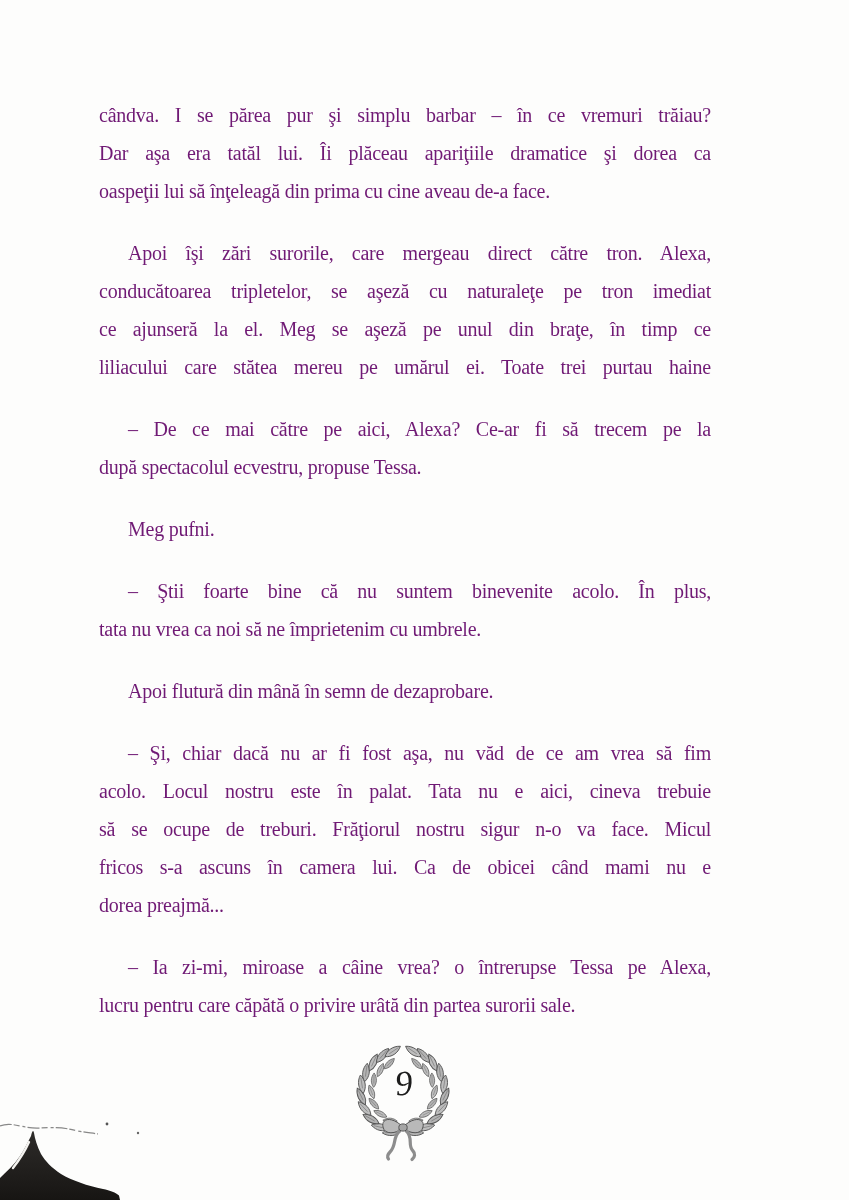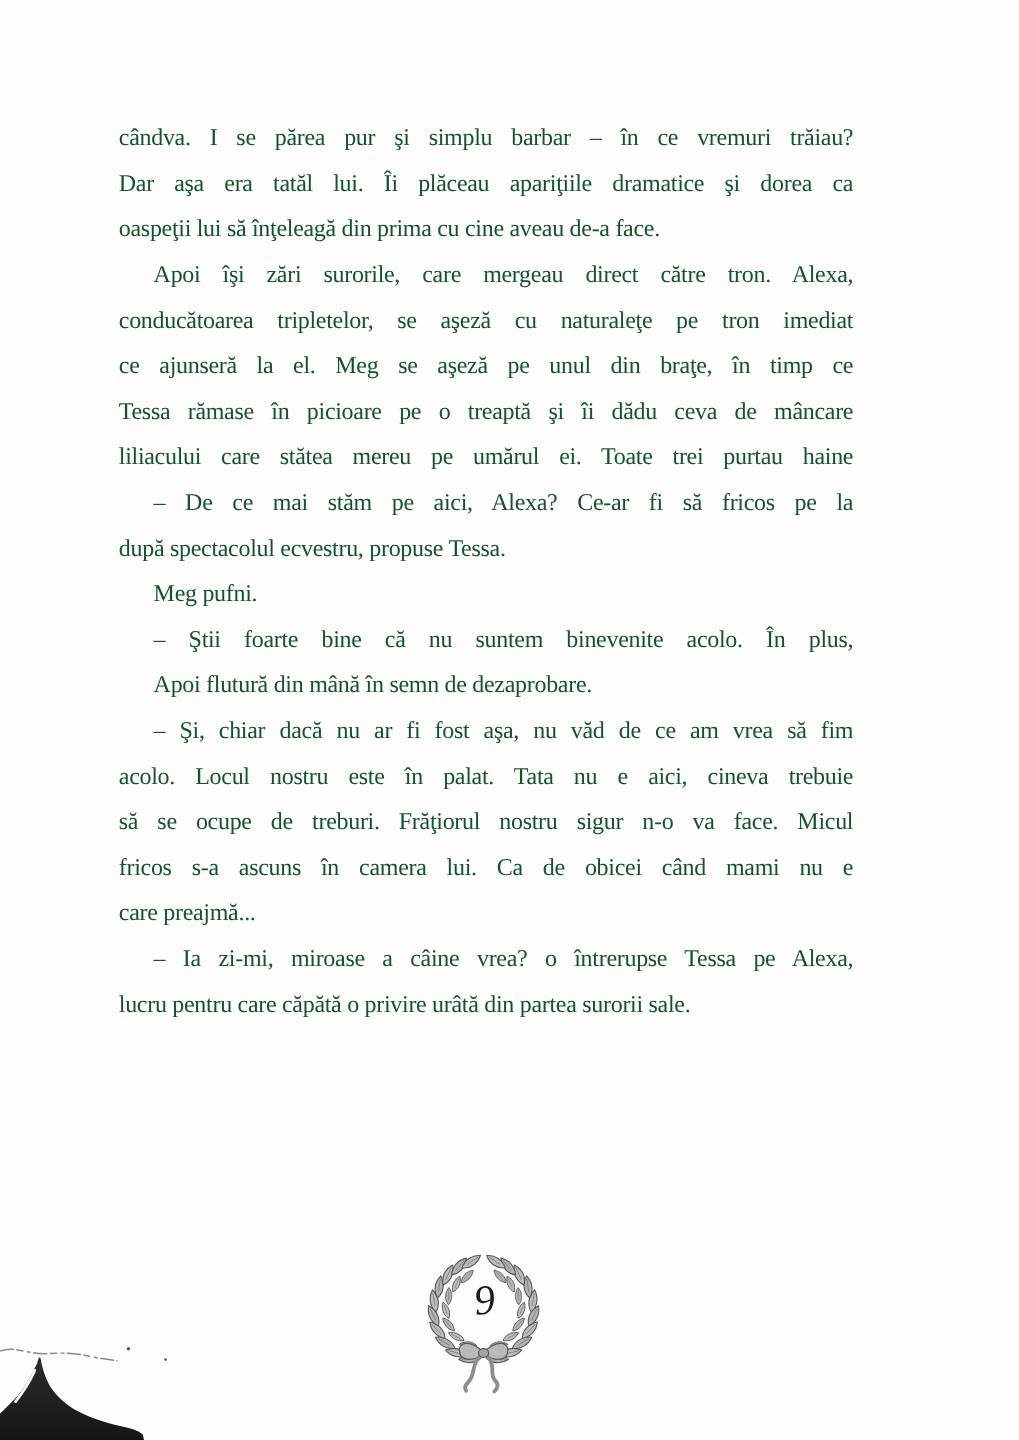--- a/index.html
+++ b/index.html
@@ -15,29 +15,29 @@
     background: #fdfdfc;
   }
   
   .text-block {
     position: absolute;
     left: 99px; top: 96px;
     width: 612px;
     font-size: 20px;
     line-height: 38px;
     letter-spacing: -0.25px;
-    color: #14532d;
+    color: #701a75;
   }
   .line {
     height: 38px;
     text-align: justify;
     text-align-last: justify;
   }
   .line.last { text-align: center; text-align-last: left; }
-  .line.indent { text-indent: 29px; }
+  .line.indent { text-indent: 29px; margin-top: 24px; }
 
   
   .wreath-wrap {
     position: absolute;
     left: 348px; top: 1040px;
     width: 110px; height: 128px;
   }
   .page-num {
     position: absolute;
     left: 386px; top: 1062px;
@@ -61,32 +61,32 @@
 
 <div class="page">
 
   <main class="text-block">
       <div class="line">cândva. I se părea pur şi simplu barbar – în ce vremuri trăiau?</div>
       <div class="line">Dar aşa era tatăl lui. Îi plăceau apariţiile dramatice şi dorea ca</div>
       <div class="line last">oaspeţii lui să înţeleagă din prima cu cine aveau de-a face.</div>
       <div class="line indent">Apoi îşi zări surorile, care mergeau direct către tron. Alexa,</div>
       <div class="line">conducătoarea tripletelor, se aşeză cu naturaleţe pe tron imediat</div>
       <div class="line">ce ajunseră la el. Meg se aşeză pe unul din braţe, în timp ce</div>
-      <div class="line">Tessa rămase în picioare pe o treaptă şi îi dădu ceva de mâncare</div>
       <div class="line">liliacului care stătea mereu pe umărul ei. Toate trei purtau haine</div>
-      <div class="line indent">– De ce mai stăm pe aici, Alexa? Ce-ar fi să fricos pe la</div>
+      <div class="line indent">– De ce mai către pe aici, Alexa? Ce-ar fi să trecem pe la</div>
       <div class="line last">după spectacolul ecvestru, propuse Tessa.</div>
       <div class="line last indent">Meg pufni.</div>
       <div class="line indent">– Ştii foarte bine că nu suntem binevenite acolo. În plus,</div>
+      <div class="line last">tata nu vrea ca noi să ne împrietenim cu umbrele.</div>
       <div class="line last indent">Apoi flutură din mână în semn de dezaprobare.</div>
       <div class="line indent">– Şi, chiar dacă nu ar fi fost aşa, nu văd de ce am vrea să fim</div>
       <div class="line">acolo. Locul nostru este în palat. Tata nu e aici, cineva trebuie</div>
       <div class="line">să se ocupe de treburi. Frăţiorul nostru sigur n-o va face. Micul</div>
       <div class="line">fricos s-a ascuns în camera lui. Ca de obicei când mami nu e</div>
-      <div class="line last">care preajmă...</div>
+      <div class="line last">dorea preajmă...</div>
       <div class="line indent">– Ia zi-mi, miroase a câine vrea? o întrerupse Tessa pe Alexa,</div>
       <div class="line last">lucru pentru care căpătă o privire urâtă din partea surorii sale.</div>
     </main>
 
   <svg class="wreath-wrap" viewBox="0 0 110 128" aria-hidden="true">
     <g class="leaves">
         <g transform="translate(50.8,91.8) rotate(-94) scale(1)">
           <path d="M0,2 C4.2,-3 4.5,-10.5 0,-16.5 C-4.5,-10.5 -4.2,-3 0,2 Z" fill="#b3b3b3" stroke="#565656" stroke-width="0.9"></path>
           <line x1="0" y1="-3" x2="0" y2="-14" stroke="#737373" stroke-width="0.6"></line>
         </g>

